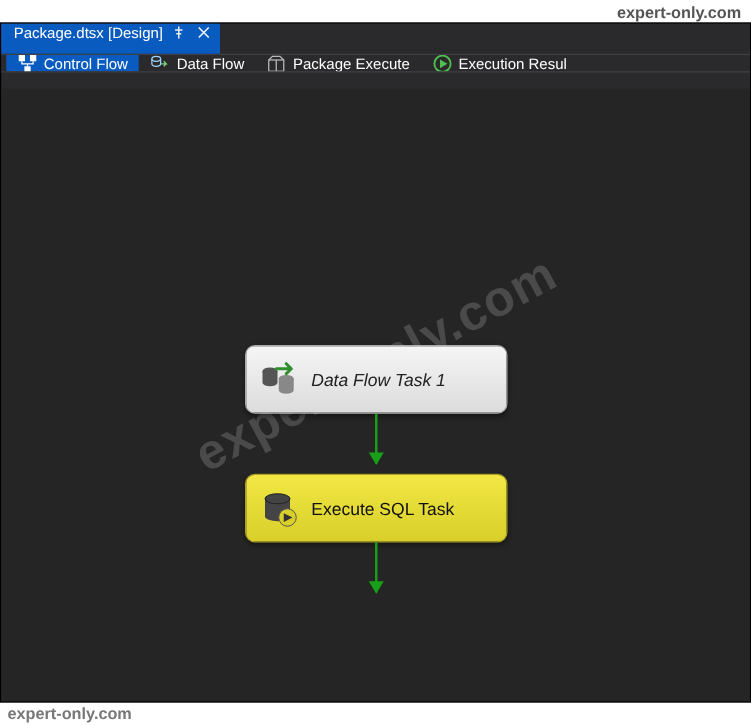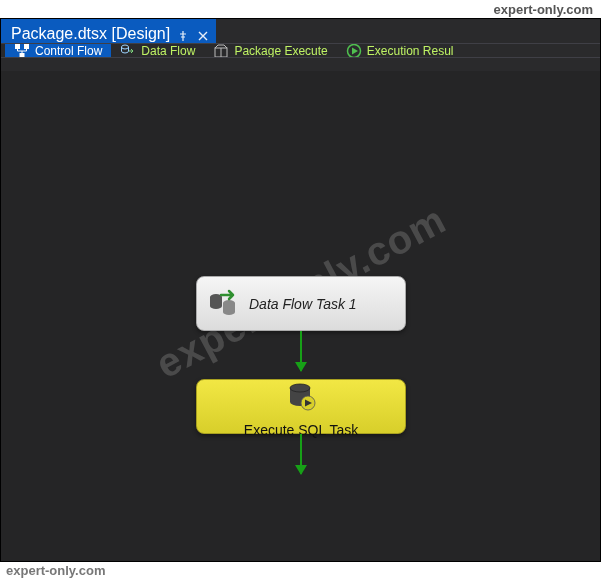--- a/index.html
+++ b/index.html
@@ -40,25 +40,25 @@
     border: 1px solid #000;
   }
   .tabstrip {
     height: 24px;
     background: #2a2a2c;
     display: flex;
     align-items: stretch;
   }
   .doc-tab {
     display: flex;
-    align-items: flex-end;
+    align-items: flex-start;
     background: #0a5bbf;
     color: #fff;
     padding: 0 6px 0 10px;
-    font-size: 16px;
+    font-size: 12px;
     gap: 6px;
   }
   .doc-tab .pin, .doc-tab .close {
     width: 14px;
     height: 14px;
     display: flex;
     align-items: center;
     justify-content: center;
     opacity: 0.9;
   }
@@ -72,21 +72,21 @@
     align-items: stretch;
     padding-left: 4px;
     overflow: hidden;
     white-space: nowrap;
   }
   .tb-item {
     display: flex;
     align-items: center;
     gap: 5px;
     padding: 0 9px;
-    color: #bef264;
+    color: #ffffff;
     font-size: 12px;
     cursor: pointer;
   }
   .tb-item.active {
     background: #0a5bbf;
     color: #fff;
   }
   .tb-icon { width: 16px; height: 16px; display: flex; align-items: center; justify-content: center; }
   .tb-icon svg { width: 16px; height: 16px; }
   .canvas {
@@ -113,21 +113,20 @@
   .task-grey {
     background: linear-gradient(#f5f5f5, #dcdcdc);
     border: 1px solid #aaa;
     color: #222;
     font-style: italic;
   }
   .task-yellow {
     background: linear-gradient(#f2e744, #d8cf2a);
     border: 1px solid #a8a020;
     color: #111;
-    flex-direction: column;
   }
   .task .task-icon { width: 32px; height: 32px; flex-shrink: 0; }
   .task .task-icon svg { width: 32px; height: 32px; }
   .arrow {
     position: absolute;
     width: 2px;
     background: #17a017;
   }
   .arrow::after {
     content: "";

